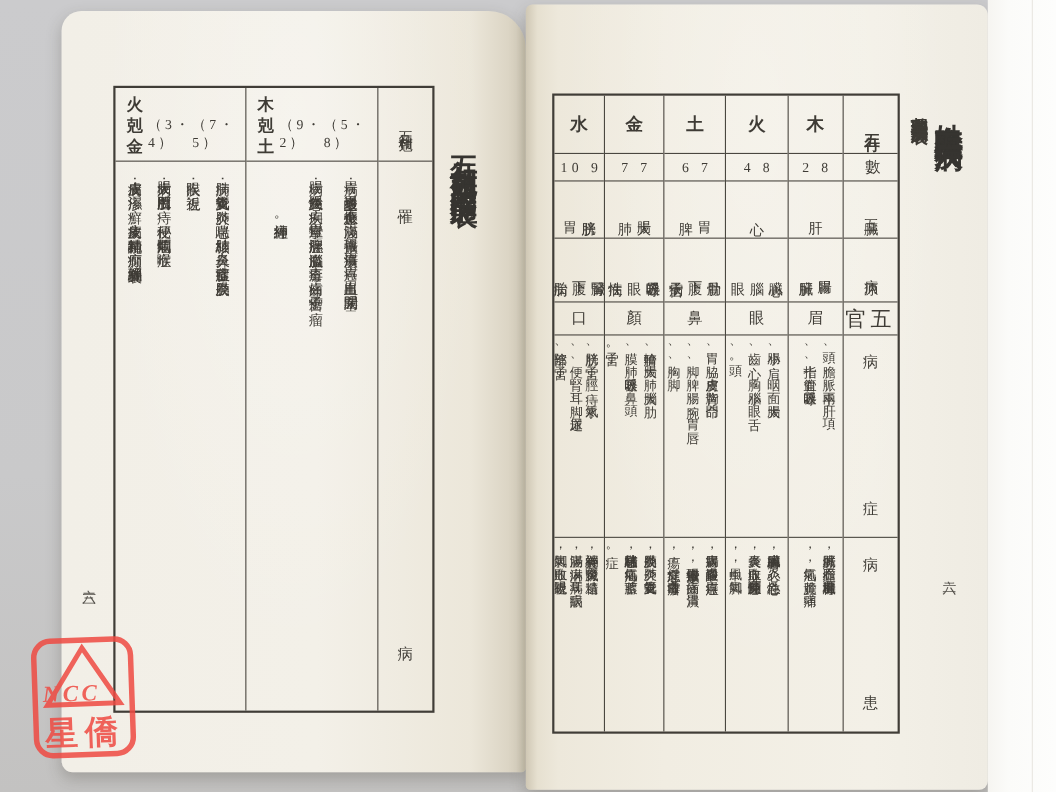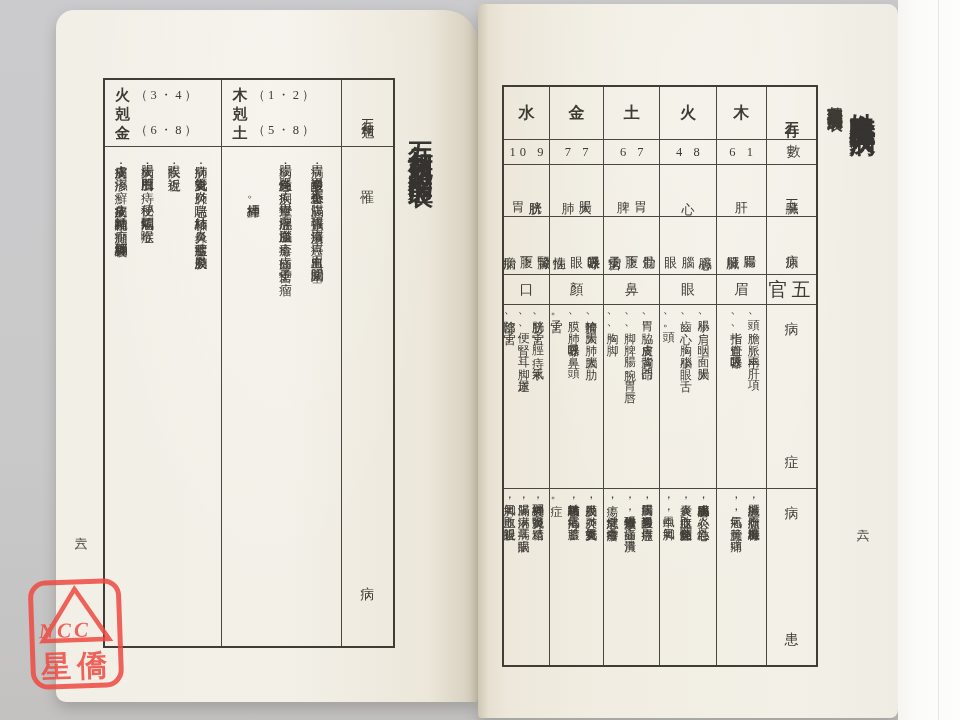--- a/index.html
+++ b/index.html
@@ -43,21 +43,21 @@
   .rt-org .t,.rt-ori .t{font-size:13px;line-height:1.32;color:#3e3b35;}
   .bodytxt{position:absolute;top:6px;right:4px;bottom:4px;left:2px;font-size:12px;line-height:1.45;color:#3e3b35;}
   .tight .bodytxt{line-height:1.18;}
   .gap-label{display:flex;flex-direction:column;align-items:center;justify-content:space-between;padding:16px 0;font-size:14px;color:#3e3b35;}
   .lab{font-size:14px;color:#3e3b35;letter-spacing:2px;}
 
   
   .left-table{left:103px;top:78px;width:292px;height:570px;}
   .lt-head{height:67px;display:flex;padding:6px 8px 6px 10px;}
   .lt-head .chars{width:20px;display:flex;flex-direction:column;justify-content:space-between;font-size:15px;font-weight:600;color:#3e3b35;}
-  .lt-head .nums{flex:1;display:flex;flex-direction:column;justify-content:space-between;align-items:flex-start;font-size:12.5px;color:#3e3b35;letter-spacing:3px;padding:1px 0;}
+  .lt-head .nums{flex:1;display:flex;flex-direction:row;justify-content:space-between;align-items:flex-end;font-size:12.5px;color:#3e3b35;letter-spacing:3px;padding:1px 0;}
   .lt-body{flex:1;position:relative;}
   .lt-body .bt{position:absolute;top:8px;right:8px;bottom:6px;left:4px;font-size:13px;color:#3e3b35;}
   .cols4 .bt{line-height:2.05;}
   .cols3 .bt{line-height:2.45;}
 
   
   .title-main{position:absolute;left:845px;top:92px;font-size:26px;font-weight:600;letter-spacing:2px;color:#363430;}
   .title-sub{position:absolute;left:824px;top:95px;font-size:15.5px;font-weight:600;letter-spacing:1px;color:#3e3b35;}
   .title-left{position:absolute;left:404px;top:122px;font-size:25px;font-weight:600;letter-spacing:4px;color:#363430;}
   .pageno{position:absolute;font-size:12.5px;color:#55524c;letter-spacing:3px;}
@@ -209,21 +209,21 @@
 囊炎，敗血症，急性關節炎
 ，中風，脚氣。</div>
         </div>
     </div>
 
     <div class="col" style="width:51px">
       <div class="cell rt-elem cen">
           <span>木</span>
         </div>
       <div class="cell rt-num cen">
-          <span>6 1</span>
+          <span>2 8</span>
         </div>
       <div class="cell rt-org cen">
           <span class="v pre t">肝</span>
         </div>
       <div class="cell rt-ori cen">
           <span class="v pre t">胃腸
 肝臟</span>
         </div>
       <div class="cell rt-sen cen">
           <span>眉</span>
@@ -272,40 +272,40 @@
 
     <div class="col" style="width:119px">
       <div class="cell lt-head">
         <div class="chars">
           <span>火</span>
           <span>剋</span>
           <span>金</span>
         </div>
         <div class="nums">
           <span>（3・4）</span>
-          <span>（6・8）</span>
+          <span>（7・5）</span>
         </div>
       </div>
       <div class="cell lt-body cols4">
         <div class="bt v pre">肺病：氣管支炎、肺炎、喘息、肺結核、鼻炎、蓄膿症、肋膜炎。
 眼疾：近視。
 大腸病：肛門脫出、痔、便秘、疝氣煩悶、喉症。
 皮膚病：濕疹、癬、象皮病、精神錯亂、癲癇、腦神經衰弱。</div>
       </div>
     </div>
 
     <div class="col" style="width:121px">
       <div class="cell lt-head">
         <div class="chars">
           <span>木</span>
           <span>剋</span>
           <span>土</span>
         </div>
         <div class="nums">
-          <span>（1・2）</span>
+          <span>（9・2）</span>
           <span>（5・8）</span>
         </div>
       </div>
       <div class="cell lt-body cols3">
         <div class="bt v pre">胃病：胃酸過多、食慾不振、腹滿、胃擴張、胃潰瘍、胃癌、胃出血、腸閉塞。
 腸病：急性腸炎、痢疾、胃痙攣、脾濕症、腦溢血、毒瘡、齒痛、子宮癌、瘤、
 　　　神經痛。</div>
       </div>
     </div>
 

